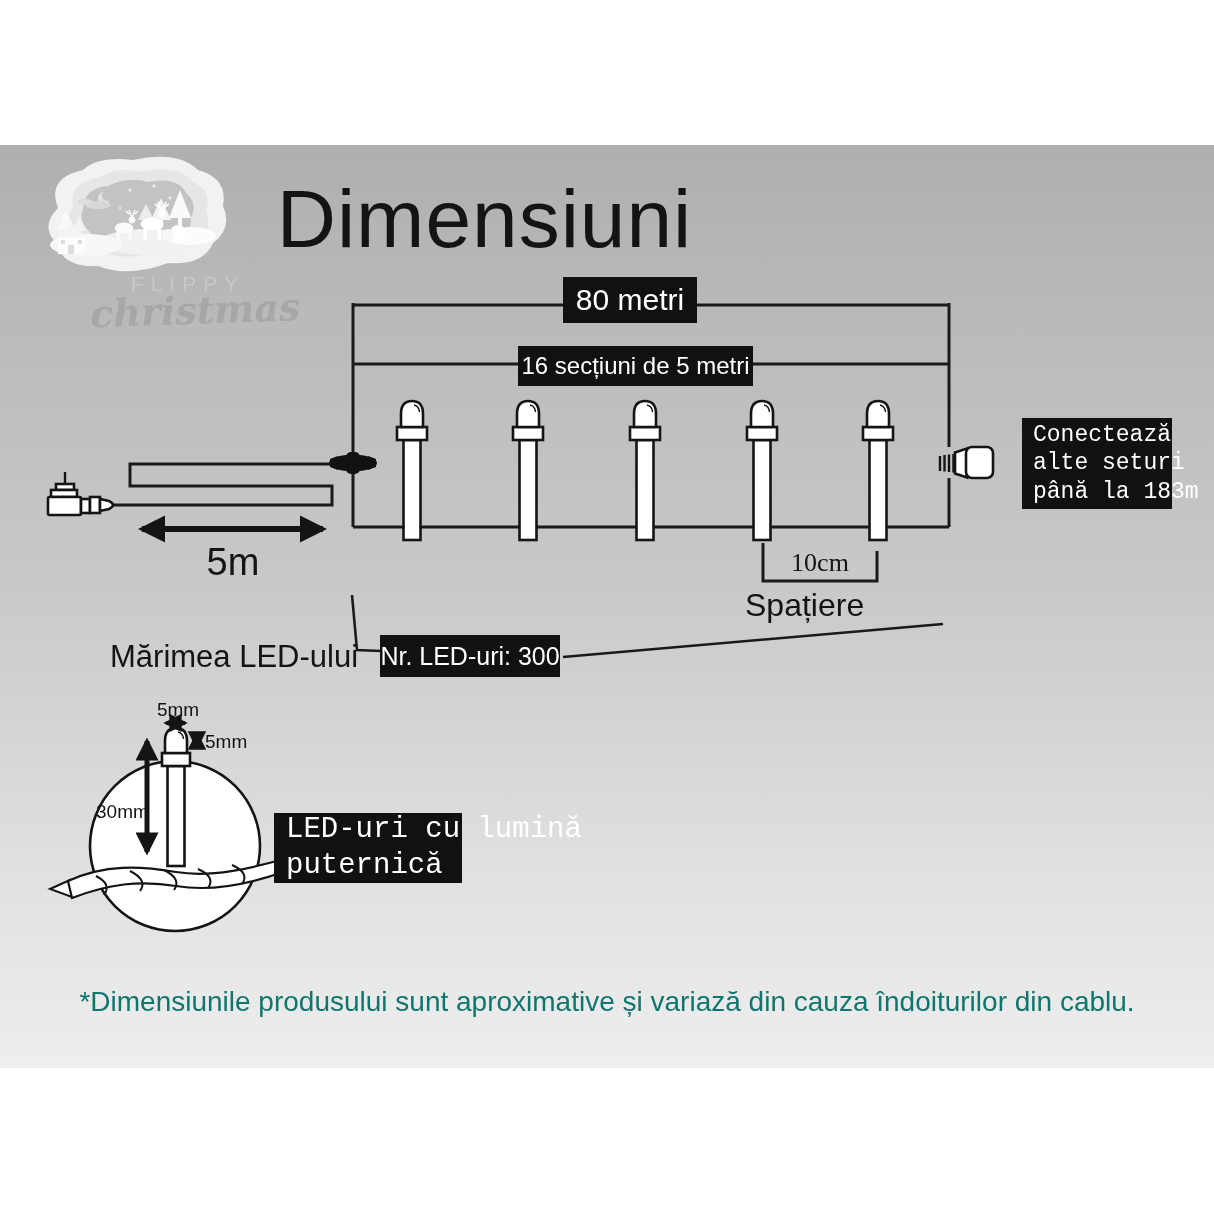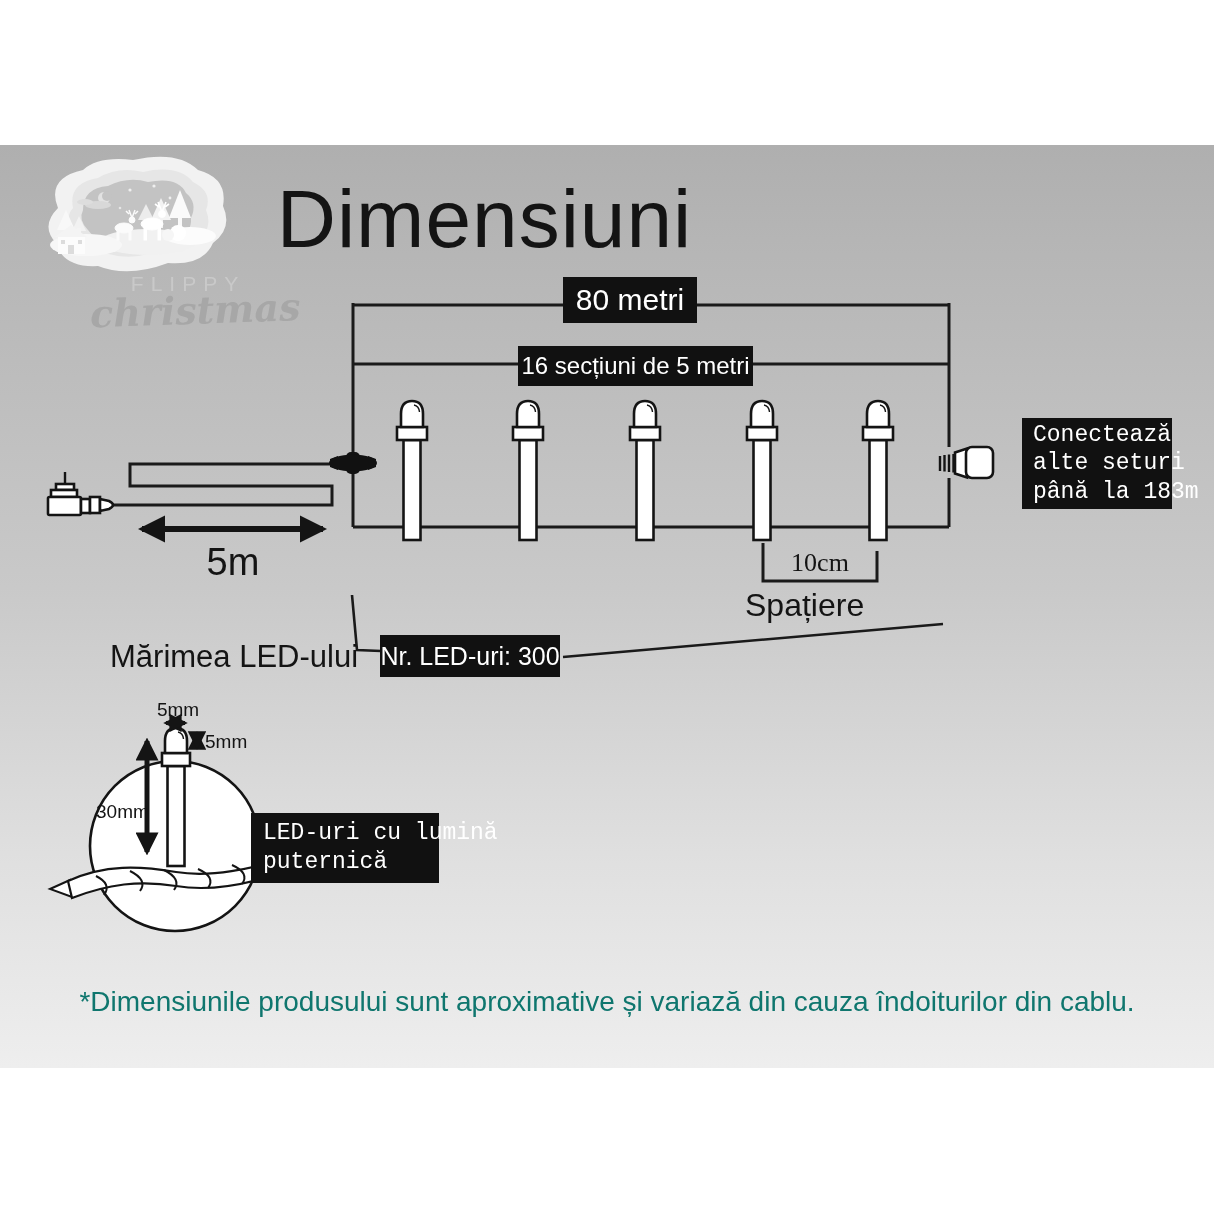--- a/index.html
+++ b/index.html
@@ -22,21 +22,21 @@
     background:#111111;color:#ffffff;box-sizing:border-box;
     display:flex;align-items:center;justify-content:center;text-align:center;
   }
   .black-label.left-align{justify-content:flex-start;text-align:left;font-family:Liberation Mono, monospace;}
   #label-80m{left:563px;top:277px;width:134px;height:46px;font-size:30px;}
   #label-sections{left:518px;top:346px;width:235px;height:40px;font-size:24px;}
   #label-connect{left:1022px;top:418px;width:150px;height:91px;font-size:23px;
     flex-direction:column;align-items:flex-start;justify-content:center;
     padding-left:11px;line-height:1.22;white-space:nowrap;}
   #label-ledcount{left:380px;top:635px;width:180px;height:42px;font-size:25px;}
-  #label-brightled{left:251px;top:813px;width:188px;height:70px;font-size:23px;
+  #label-brightled{left:274px;top:813px;width:188px;height:70px;font-size:29px;
     flex-direction:column;align-items:flex-start;justify-content:center;
     padding-left:12px;line-height:1.25;white-space:nowrap;}
   .plain-label{color:#141414;}
   #label-5m{left:158px;top:541px;width:150px;text-align:center;font-size:38px;}
   #label-10cm{left:770px;top:548px;width:100px;text-align:center;font-size:26px;font-family:Liberation Serif, serif;}
   #label-spatiere{left:745px;top:587px;width:150px;text-align:left;font-size:32px;}
   #led-size-heading{left:62px;top:639px;font-size:31px;margin-left:48px;}
   #label-5mm-top{left:152px;top:699px;width:52px;text-align:center;font-size:19px;}
   #label-5mm-side{left:205px;top:731px;font-size:19px;}
   #label-30mm{left:96px;top:801px;font-size:19px;}

